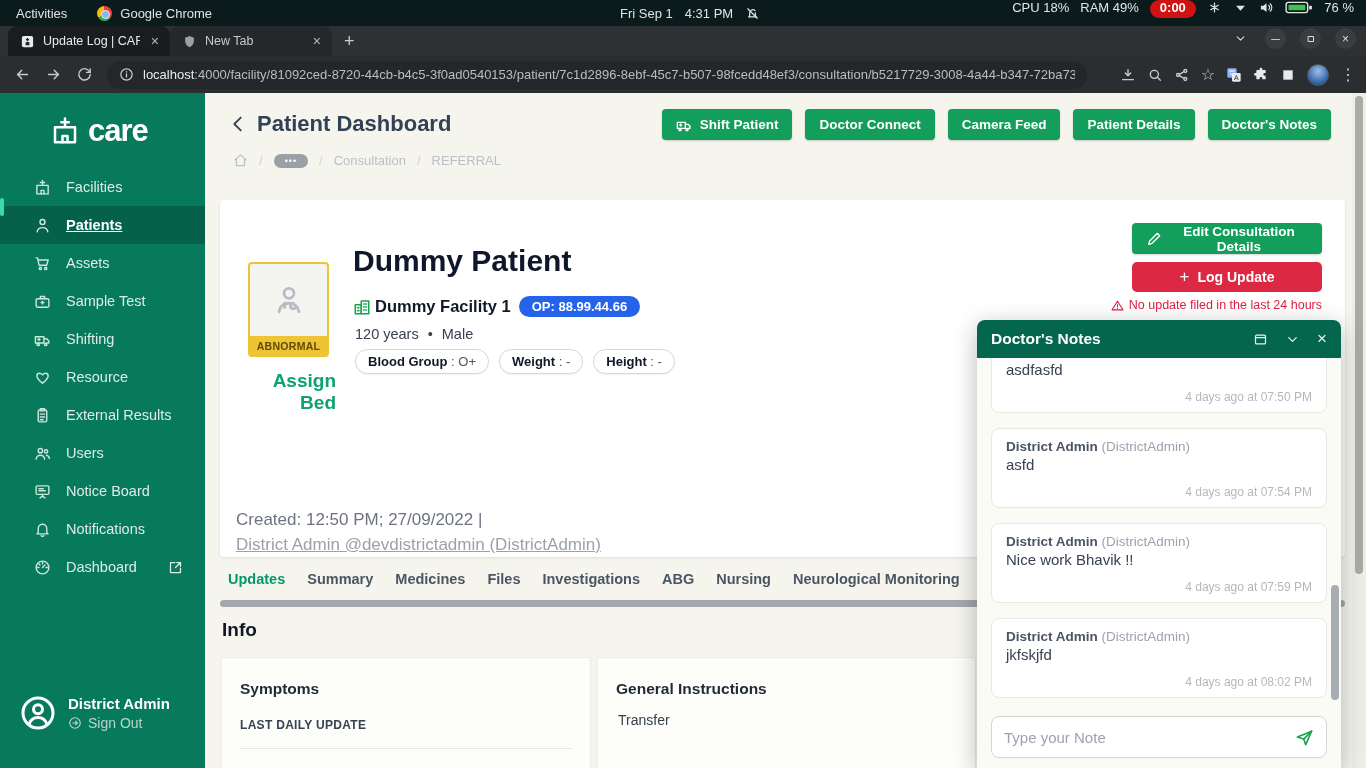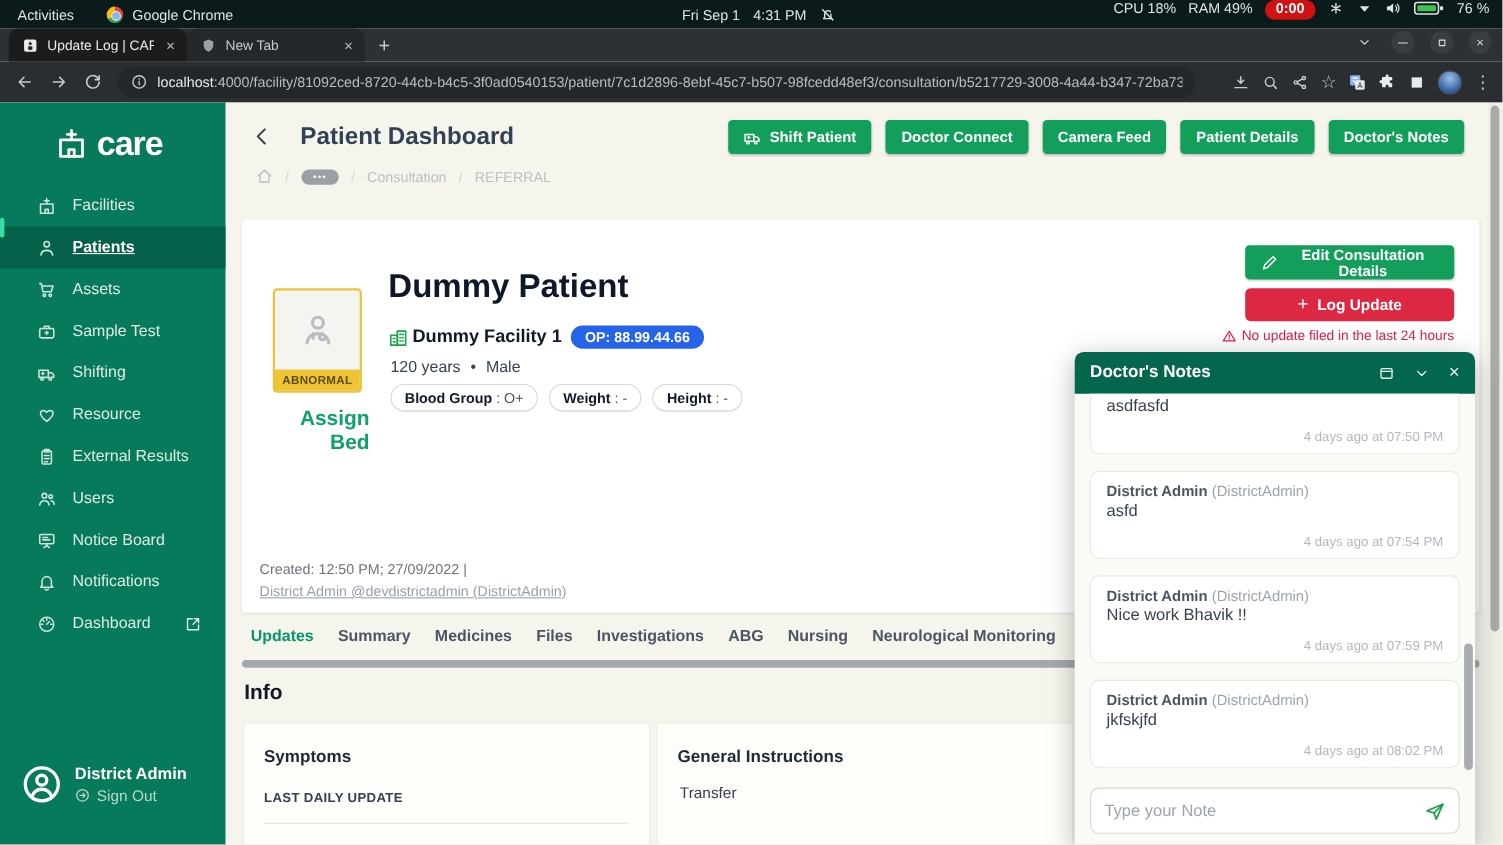--- a/index.html
+++ b/index.html
@@ -57,21 +57,21 @@
   .side-item.active::before { content:""; position:absolute; left:0; top:-8px; height:18px; width:4px; background:#3bdca4; border-radius:2px; }
   .ext-icon { display:none; margin-left:auto; font-size:15px; }
   .side-item.has-external .ext-icon { display:inline-flex; }
   .side-user { position:absolute; left:20px; top:602px; display:flex; gap:12px; align-items:center; }
   .side-user-avatar { font-size:36px; color:#fff; }
   .side-user-name { font-weight:bold; font-size:15px; color:#fff; }
   .side-signout { display:flex; align-items:center; gap:6px; color:#b9d6ca; font-size:14px; margin-top:2px; }
 
   
   .content { position:absolute; left:205px; top:0; width:1147px; height:675px; }
-  .page-header { position:absolute; left:22px; top:18px; display:flex; align-items:center; gap:24px; }
+  .page-header { position:absolute; left:22px; top:18px; display:flex; align-items:center; gap:8px; }
   .back-ico { font-size:22px; color:#374151; font-weight:bold; }
   .page-title { font-size:22px; font-weight:bold; color:#334155; }
   .header-actions { position:absolute; right:21px; top:16px; display:flex; gap:13px; }
   .btn-green { background:var(--c-button-green,#149e5b); color:#fff; font-weight:bold; font-size:13.5px; height:31px; padding:0 14px; border:none; border-radius:4px; display:flex; align-items:center; gap:8px; box-shadow:0 1px 2px rgba(0,0,0,.18); font-family:inherit; }
   .btn-green .b-ico { font-size:16px; }
   .breadcrumb { position:absolute; left:28px; top:60px; display:flex; align-items:center; gap:11px; color:#bcc0c6; font-size:13px; }
   .crumb-sep { color:#cfd3d8; }
   .crumb-pill { background:#9aa0a6; color:#fff; border-radius:9px; padding:2px 11px; font-size:9px; letter-spacing:1px; }
 
   
@@ -82,21 +82,21 @@
   .assign-bed { position:absolute; left:22px; top:170px; width:94px; text-align:right; color:#0fa26c; font-weight:bold; font-size:19px; }
   .p-name { position:absolute; left:133px; top:44px; font-size:30px; font-weight:bold; color:#0f172a; }
   .p-fac-row { position:absolute; left:133px; top:96px; display:flex; align-items:center; gap:4px; }
   .fac-ico { font-size:18px; color:#16a34a; }
   .p-facility { font-weight:bold; font-size:16.5px; color:#111827; }
   .op-pill { background:var(--c-op-badge-blue,#2563eb); color:#fff; font-weight:bold; font-size:13px; border-radius:13px; padding:3px 13px; margin-left:4px; }
   .p-agesex { position:absolute; left:135px; top:126px; font-size:14.5px; color:#374151; display:flex; gap:9px; align-items:center; }
   .badge-row { position:absolute; left:135px; top:149px; display:flex; gap:10px; }
   .pill { border:1px solid #d5d8dc; background:#fff; border-radius:14px; padding:4px 12px; font-size:13px; color:#4b5563; box-shadow:0 1px 1px rgba(0,0,0,.05); white-space:nowrap; }
   .pill b { color:#111827; }
-  .created-block { position:absolute; left:16px; top:310px; font-size:13px; color:#6d7380; }
+  .created-block { position:absolute; left:16px; top:310px; font-size:17px; color:#6d7380; }
   .created-by { color:#9aa1ab; margin-top:5px;text-decoration:underline; }
   .edit-btn { position:absolute; right:23px; top:23px; width:190px; justify-content:center; }
   .log-btn { position:absolute; right:23px; top:62px; width:190px; height:30px; background:var(--c-log-update-red,#dc2843); color:#fff; font-weight:bold; font-size:14px; border:none; border-radius:5px; display:flex; align-items:center; justify-content:center; gap:8px; font-family:inherit; }
   .update-warning { position:absolute; right:23px; top:98px; color:#e11d48; font-size:12.5px; display:flex; align-items:center; gap:5px; }
   .warn-ico { font-size:13px; }
 
   
   .ctabs { position:absolute; left:23px; top:478px; width:1117px; display:flex; gap:22px; font-size:14.5px; font-weight:bold; color:#4b5563; white-space:nowrap; overflow:hidden; }
   .ctab.active { color:var(--c-active-tab-green,#059669); }
   .tab-scrollbar { position:absolute; left:15px; top:507px; width:1125px; height:7px; background:#a4a8ae; border-radius:4px; }

